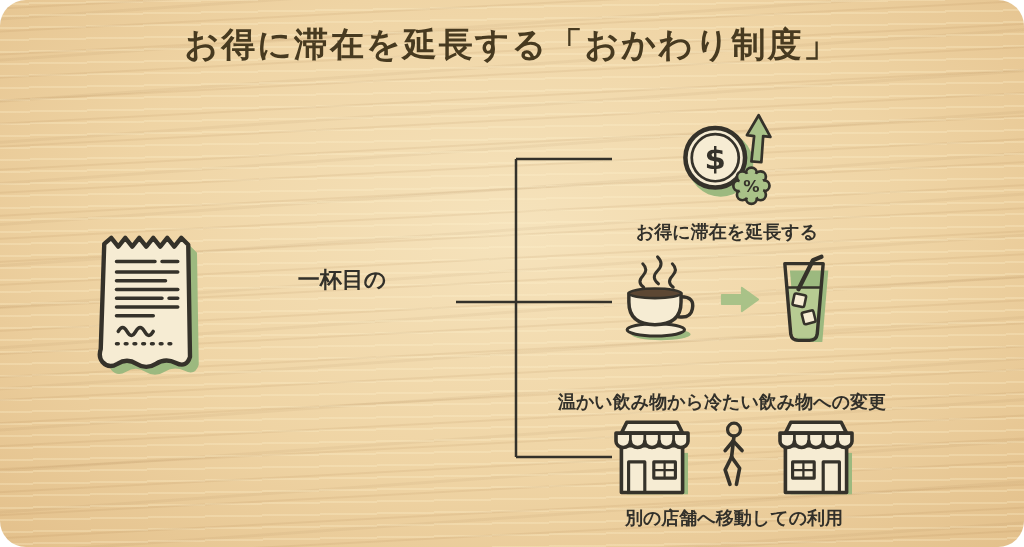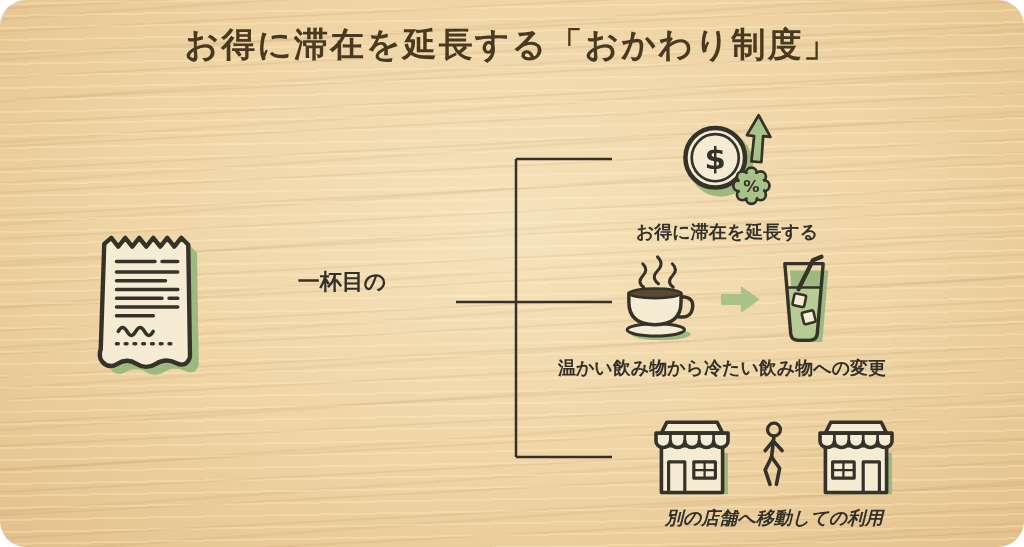--- a/index.html
+++ b/index.html
@@ -61,32 +61,32 @@
   .receipt-label {
     position: absolute;
     left: 228px; top: 266px;
     width: 228px;
     text-align: center;
     font-size: 22px;
     font-weight: 700;
     line-height: 1.45;
     color: #32302a;
   }
-  .receipt-label span { display: block; }
+  .receipt-label span { display: block; font-family: Liberation Mono, monospace; }
 
   .branch {
     position: absolute;
     width: 380px;
     display: flex;
     flex-direction: column;
     align-items: center;
   }
   .branch-1 { left: 537px; top: 108px; }
-  .branch-2 { left: 532px; top: 250px; }
-  .branch-3 { left: 584px; top: 415px; font-style: italic; }
+  .branch-2 { left: 532px; top: 250px; gap: 34px; }
+  .branch-3 { left: 544px; top: 415px; }
 
   .icon-row {
     display: flex;
     align-items: center;
     justify-content: center;
   }
   .branch-2 .icon-row { gap: 12px; }
   .branch-3 .icon-row { gap: 16px; }
 
   .branch-label {

